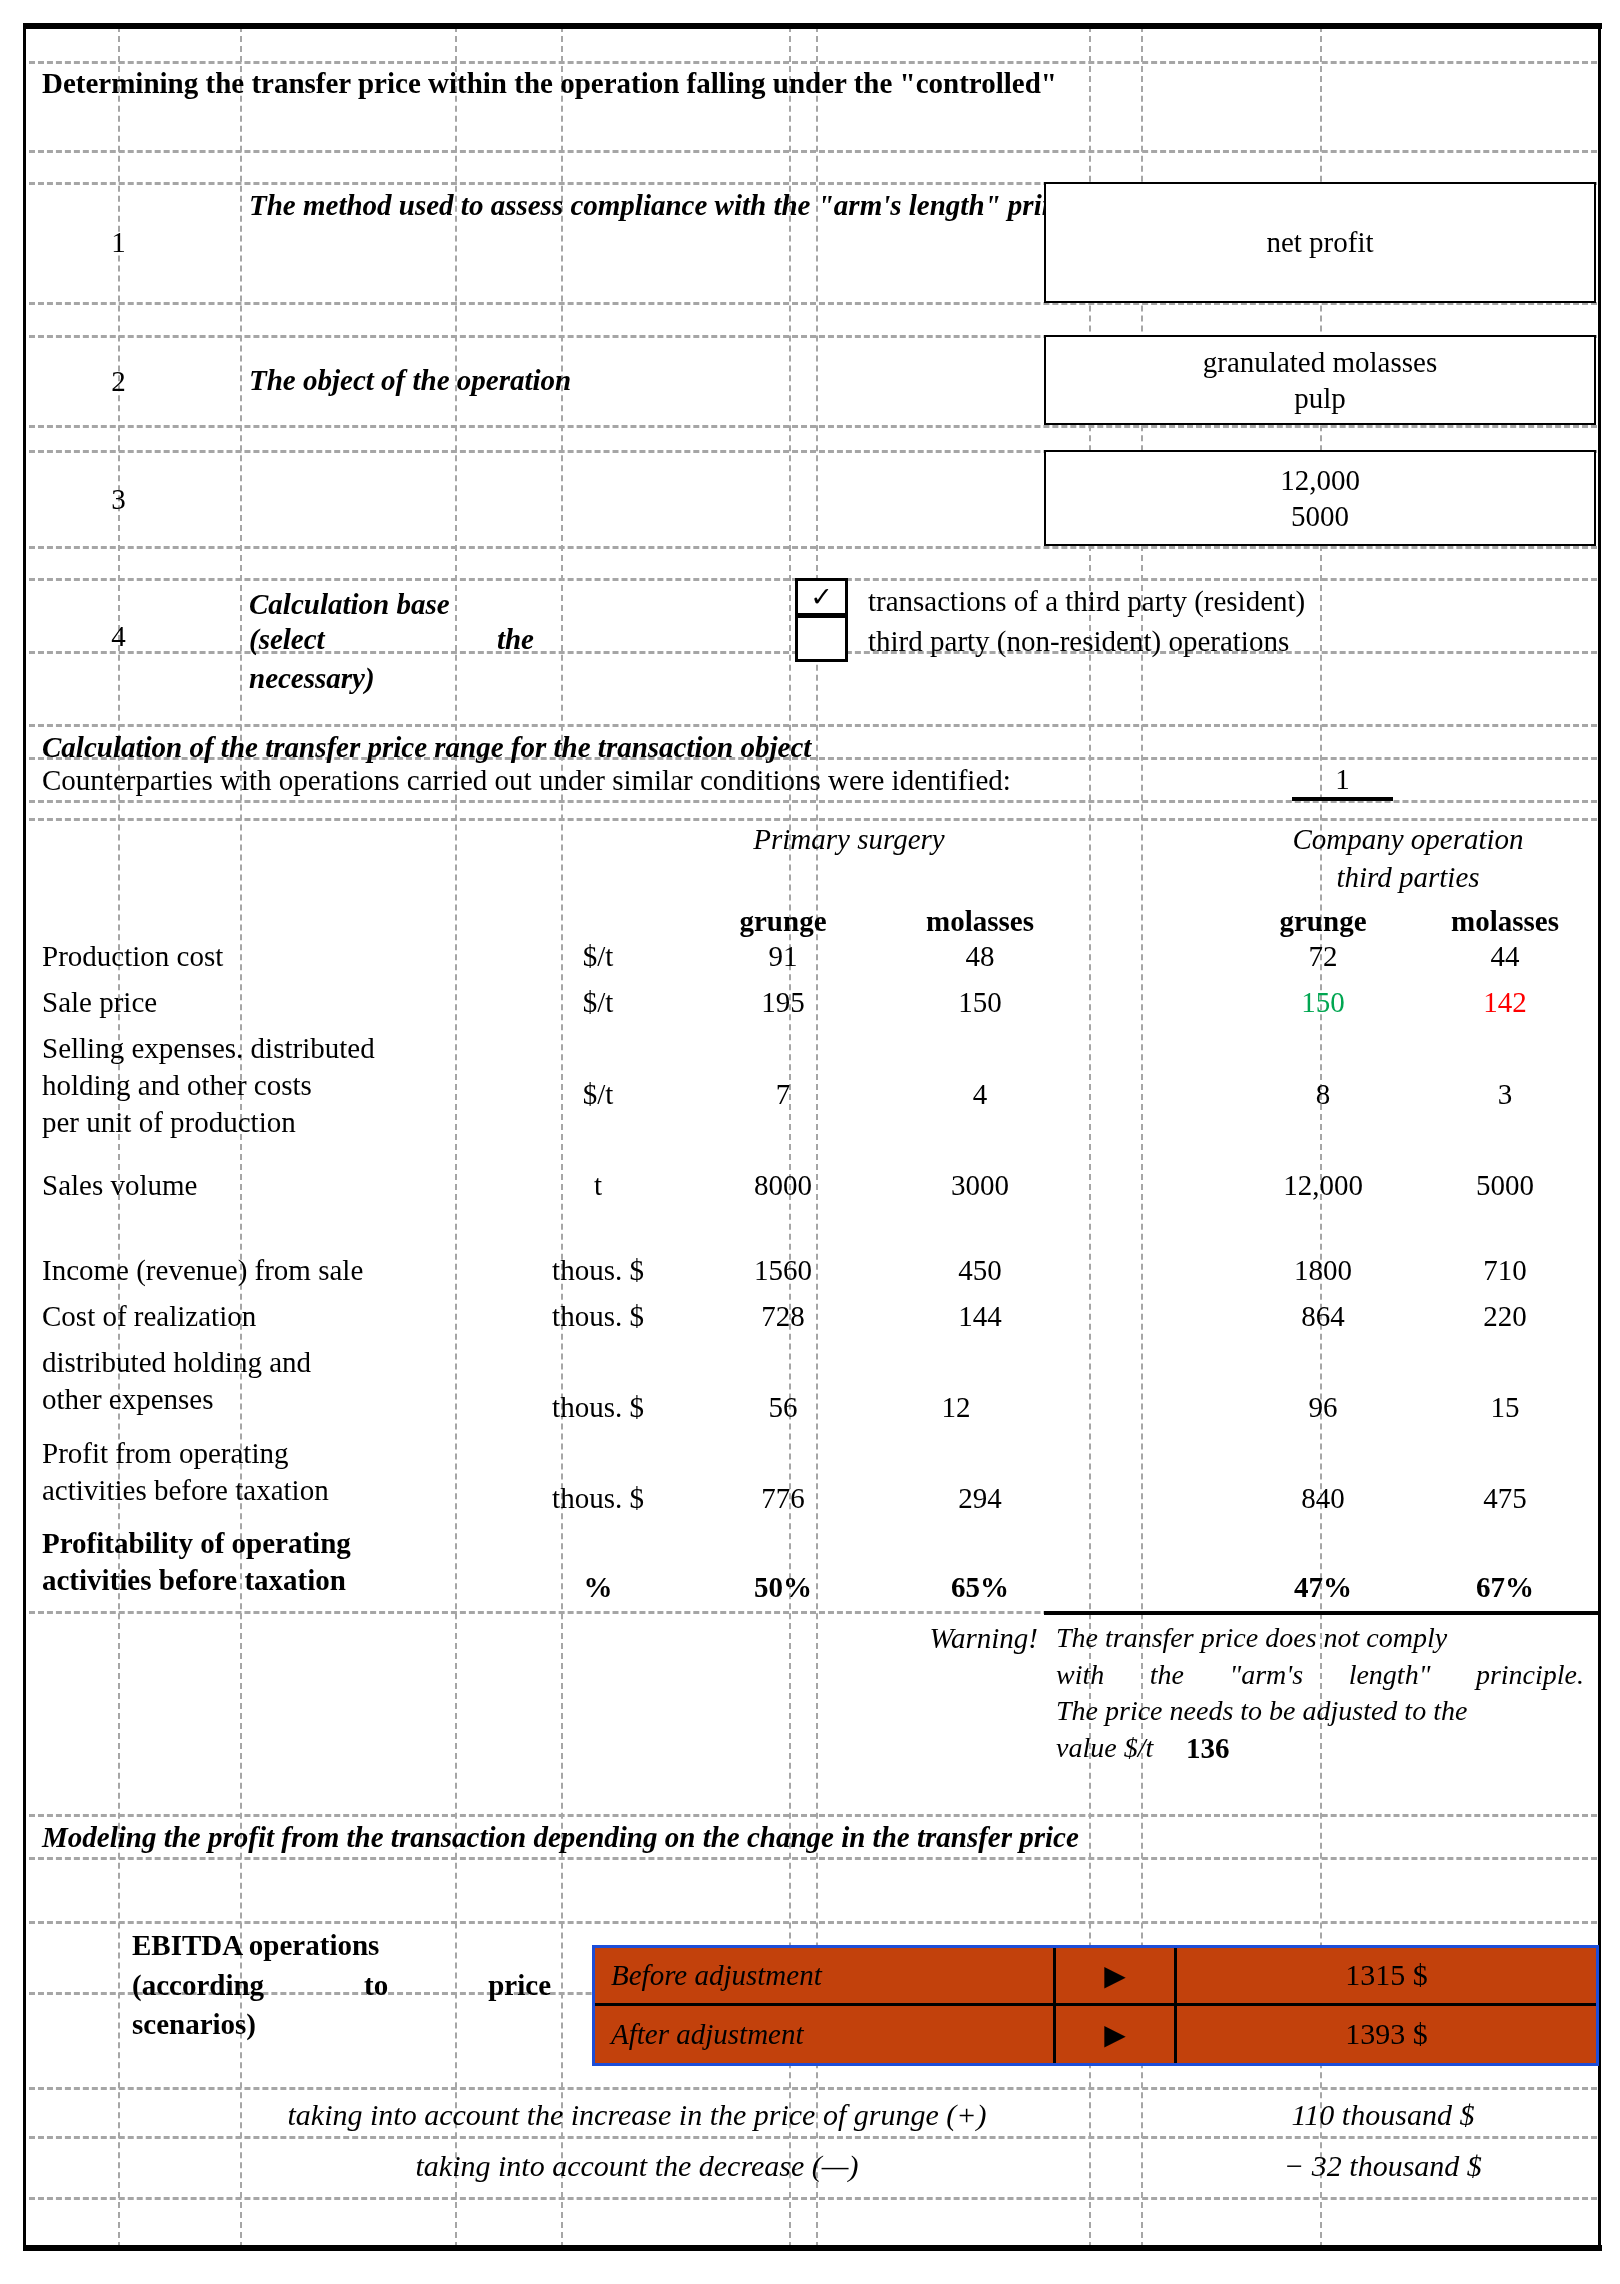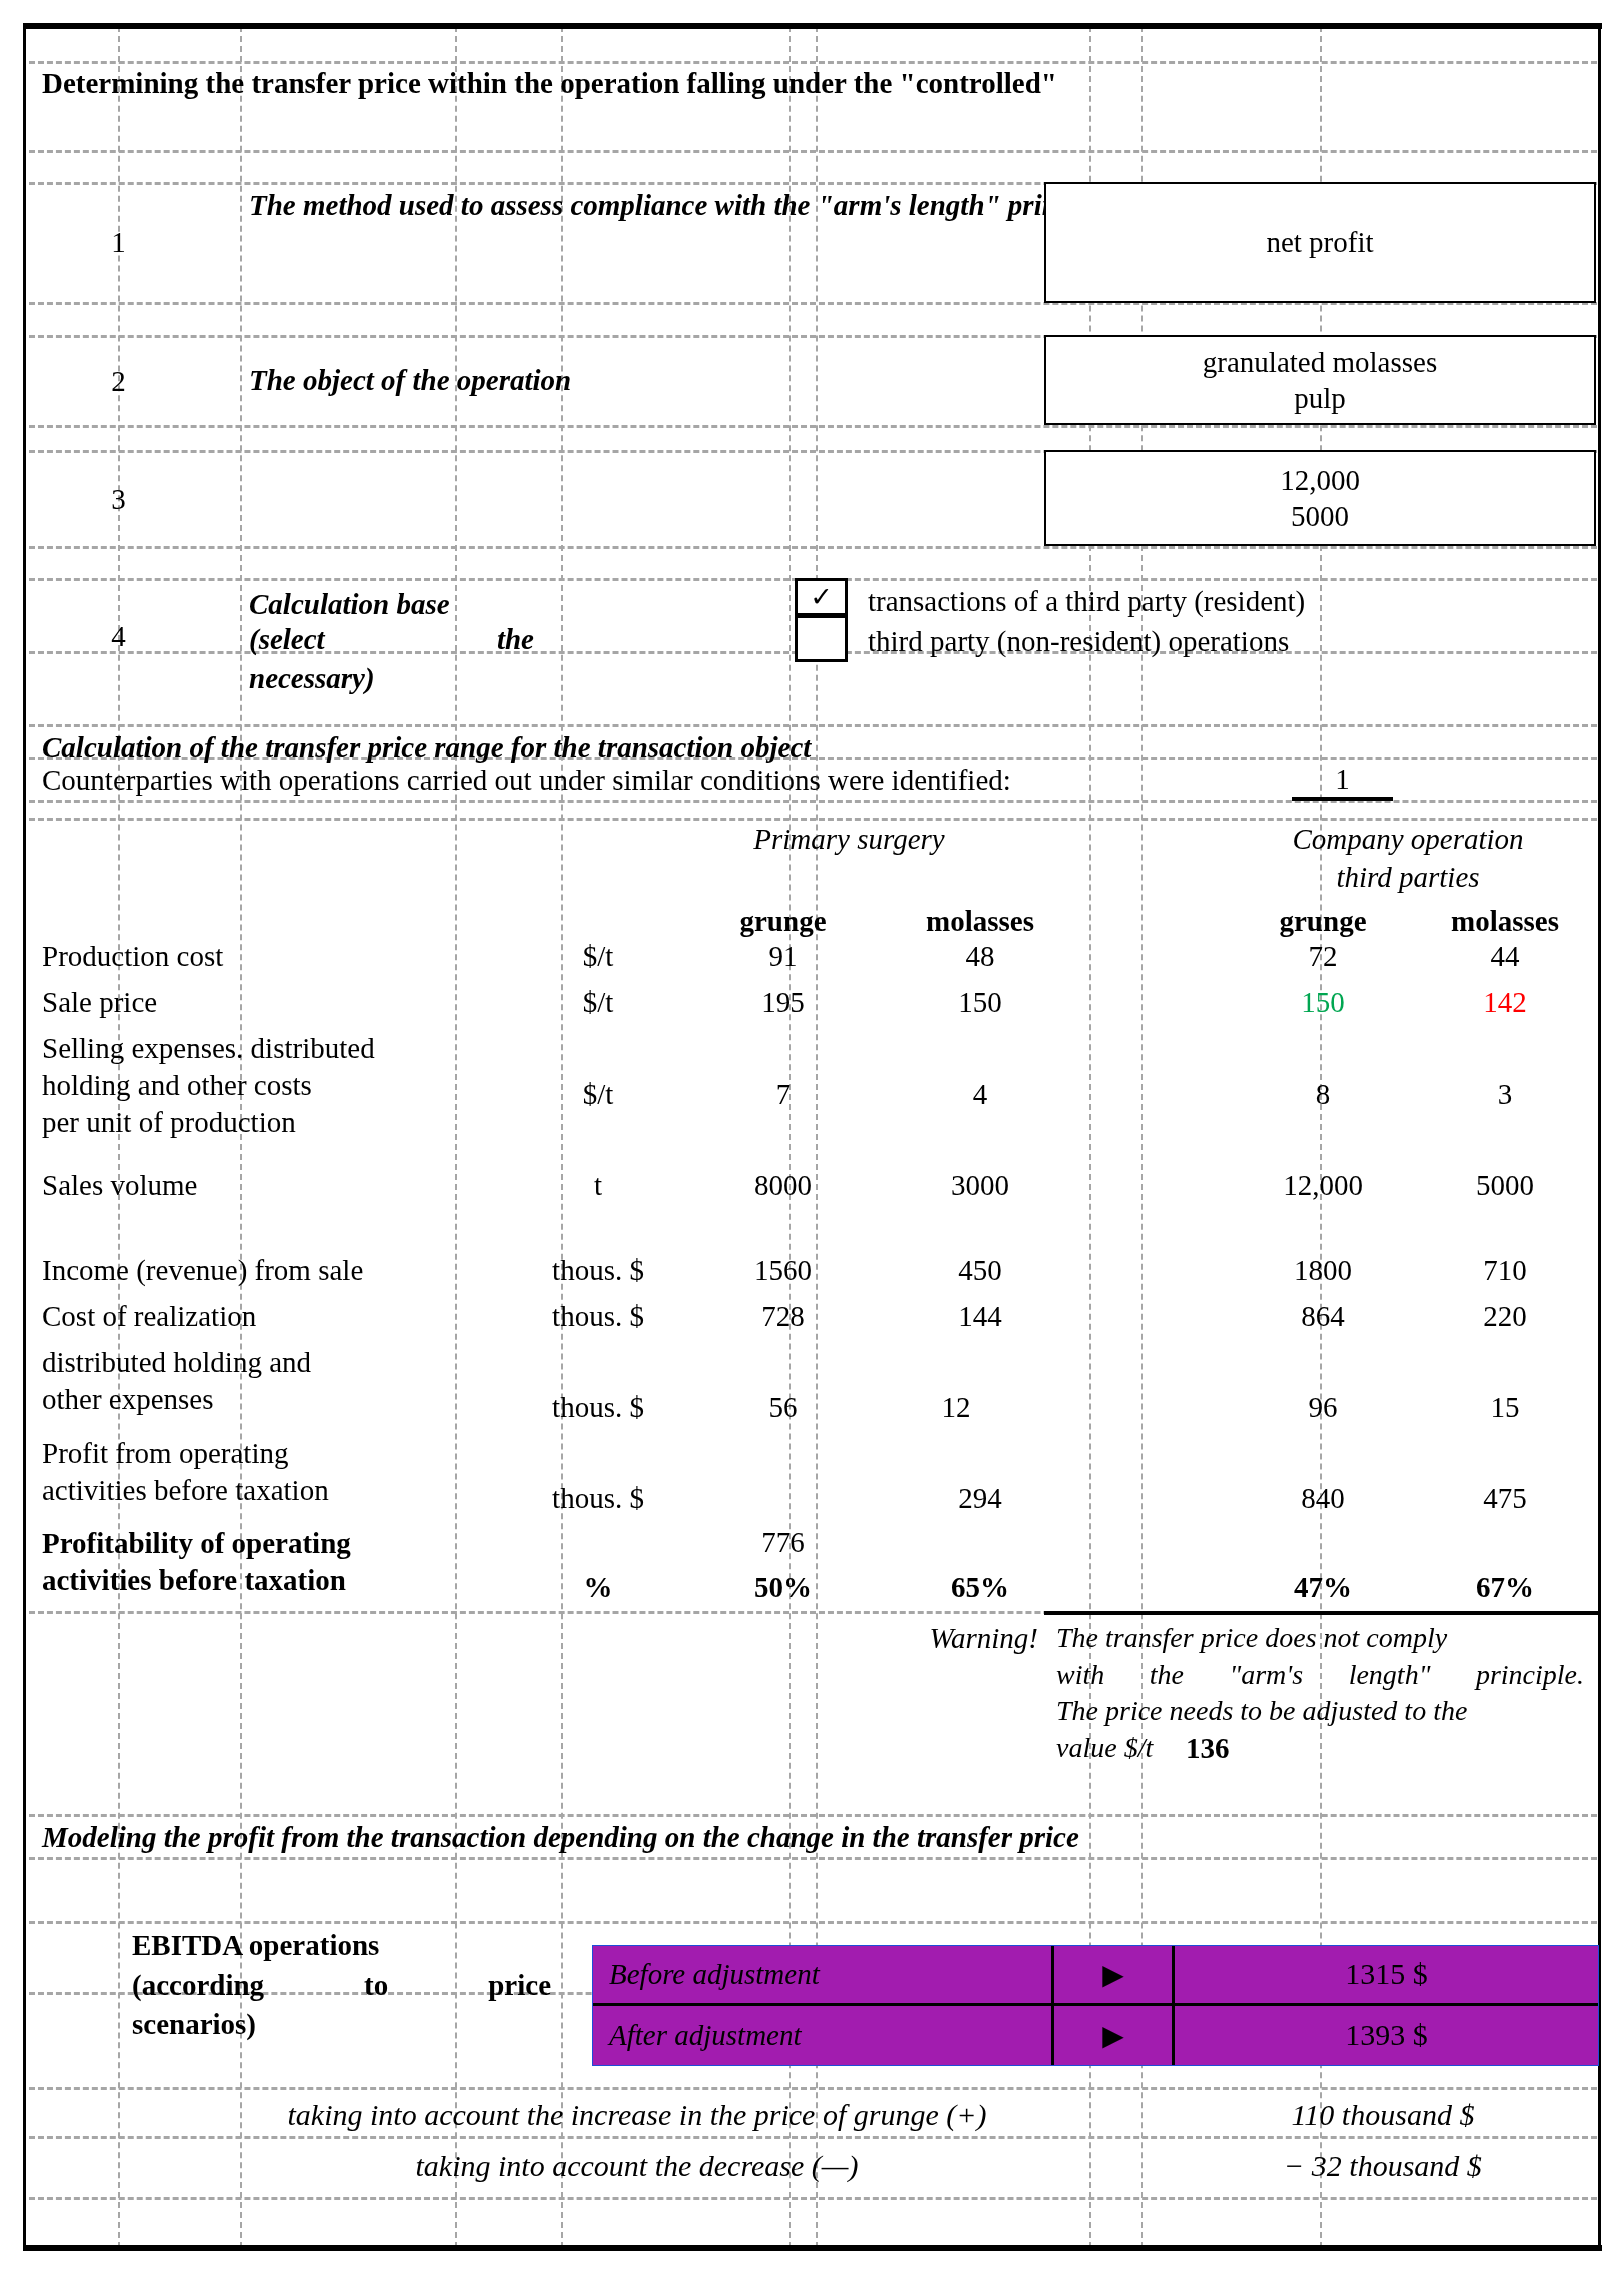--- a/index.html
+++ b/index.html
@@ -106,23 +106,23 @@
     background: #000;
   }
   .underline-val {
     border-bottom: 4.9px solid #000;
     padding: 0 11px 1.2px 11px;
   }
   .green { color: #00A651; }
   .red   { color: #FF0000; }
   .ebitda-table {
     position: absolute;
-    border: 1px solid #1d4ed8;
-    box-sizing: border-box;
-    background: #a21caf;
+    border: 3px solid #1d4ed8;
+    box-sizing: border-box;
+    background: #c2410c;
   }
   .ebitda-row {
     display: flex;
     height: 50%;
     box-sizing: border-box;
   }
   .ebitda-row.first { border-bottom: 3px solid #000; }
   .ebitda-c1 {
     flex: 0 0 461px;
     display: flex; align-items: center;
@@ -277,21 +277,21 @@
 other expenses</div>
   <div class="t fs48 ctr" style="left:528px; top:1390px; width:140px;">thous. $</div>
   <div class="t fs48 ctr" style="left:692px; top:1390px; width:182px;">56</div>
   <div class="t fs48 ctr" style="left:856px; top:1390px; width:200px;">12</div>
   <div class="t fs48 ctr" style="left:1232px; top:1390px; width:182px;">96</div>
   <div class="t fs48 ctr" style="left:1414px; top:1390px; width:182px;">15</div>
 
   <div class="t fs48" style="left:42px; top:1435px; white-space:pre-line; line-height:1.27;">Profit from operating
 activities before taxation</div>
   <div class="t fs48 ctr" style="left:528px; top:1481px; width:140px;">thous. $</div>
-  <div class="t fs48 ctr" style="left:692px; top:1481px; width:182px;margin-top:44px;">776</div>
+  <div class="t fs48 ctr" style="left:692px; top:1481px; width:182px;">776</div>
   <div class="t fs48 ctr" style="left:880px; top:1481px; width:200px;">294</div>
   <div class="t fs48 ctr" style="left:1232px; top:1481px; width:182px;">840</div>
   <div class="t fs48 ctr" style="left:1414px; top:1481px; width:182px;">475</div>
 
   <div class="t fs48 bold" style="left:42px; top:1525px; white-space:pre-line; line-height:1.27;">Profitability of operating
 activities before taxation</div>
   <div class="t fs48 ctr bold" style="left:528px; top:1570px; width:140px;">%</div>
   <div class="t fs48 ctr bold" style="left:692px; top:1570px; width:182px;">50%</div>
   <div class="t fs48 ctr bold" style="left:880px; top:1570px; width:200px;">65%</div>
   <div class="t fs48 ctr bold" style="left:1232px; top:1570px; width:182px;">47%</div>

